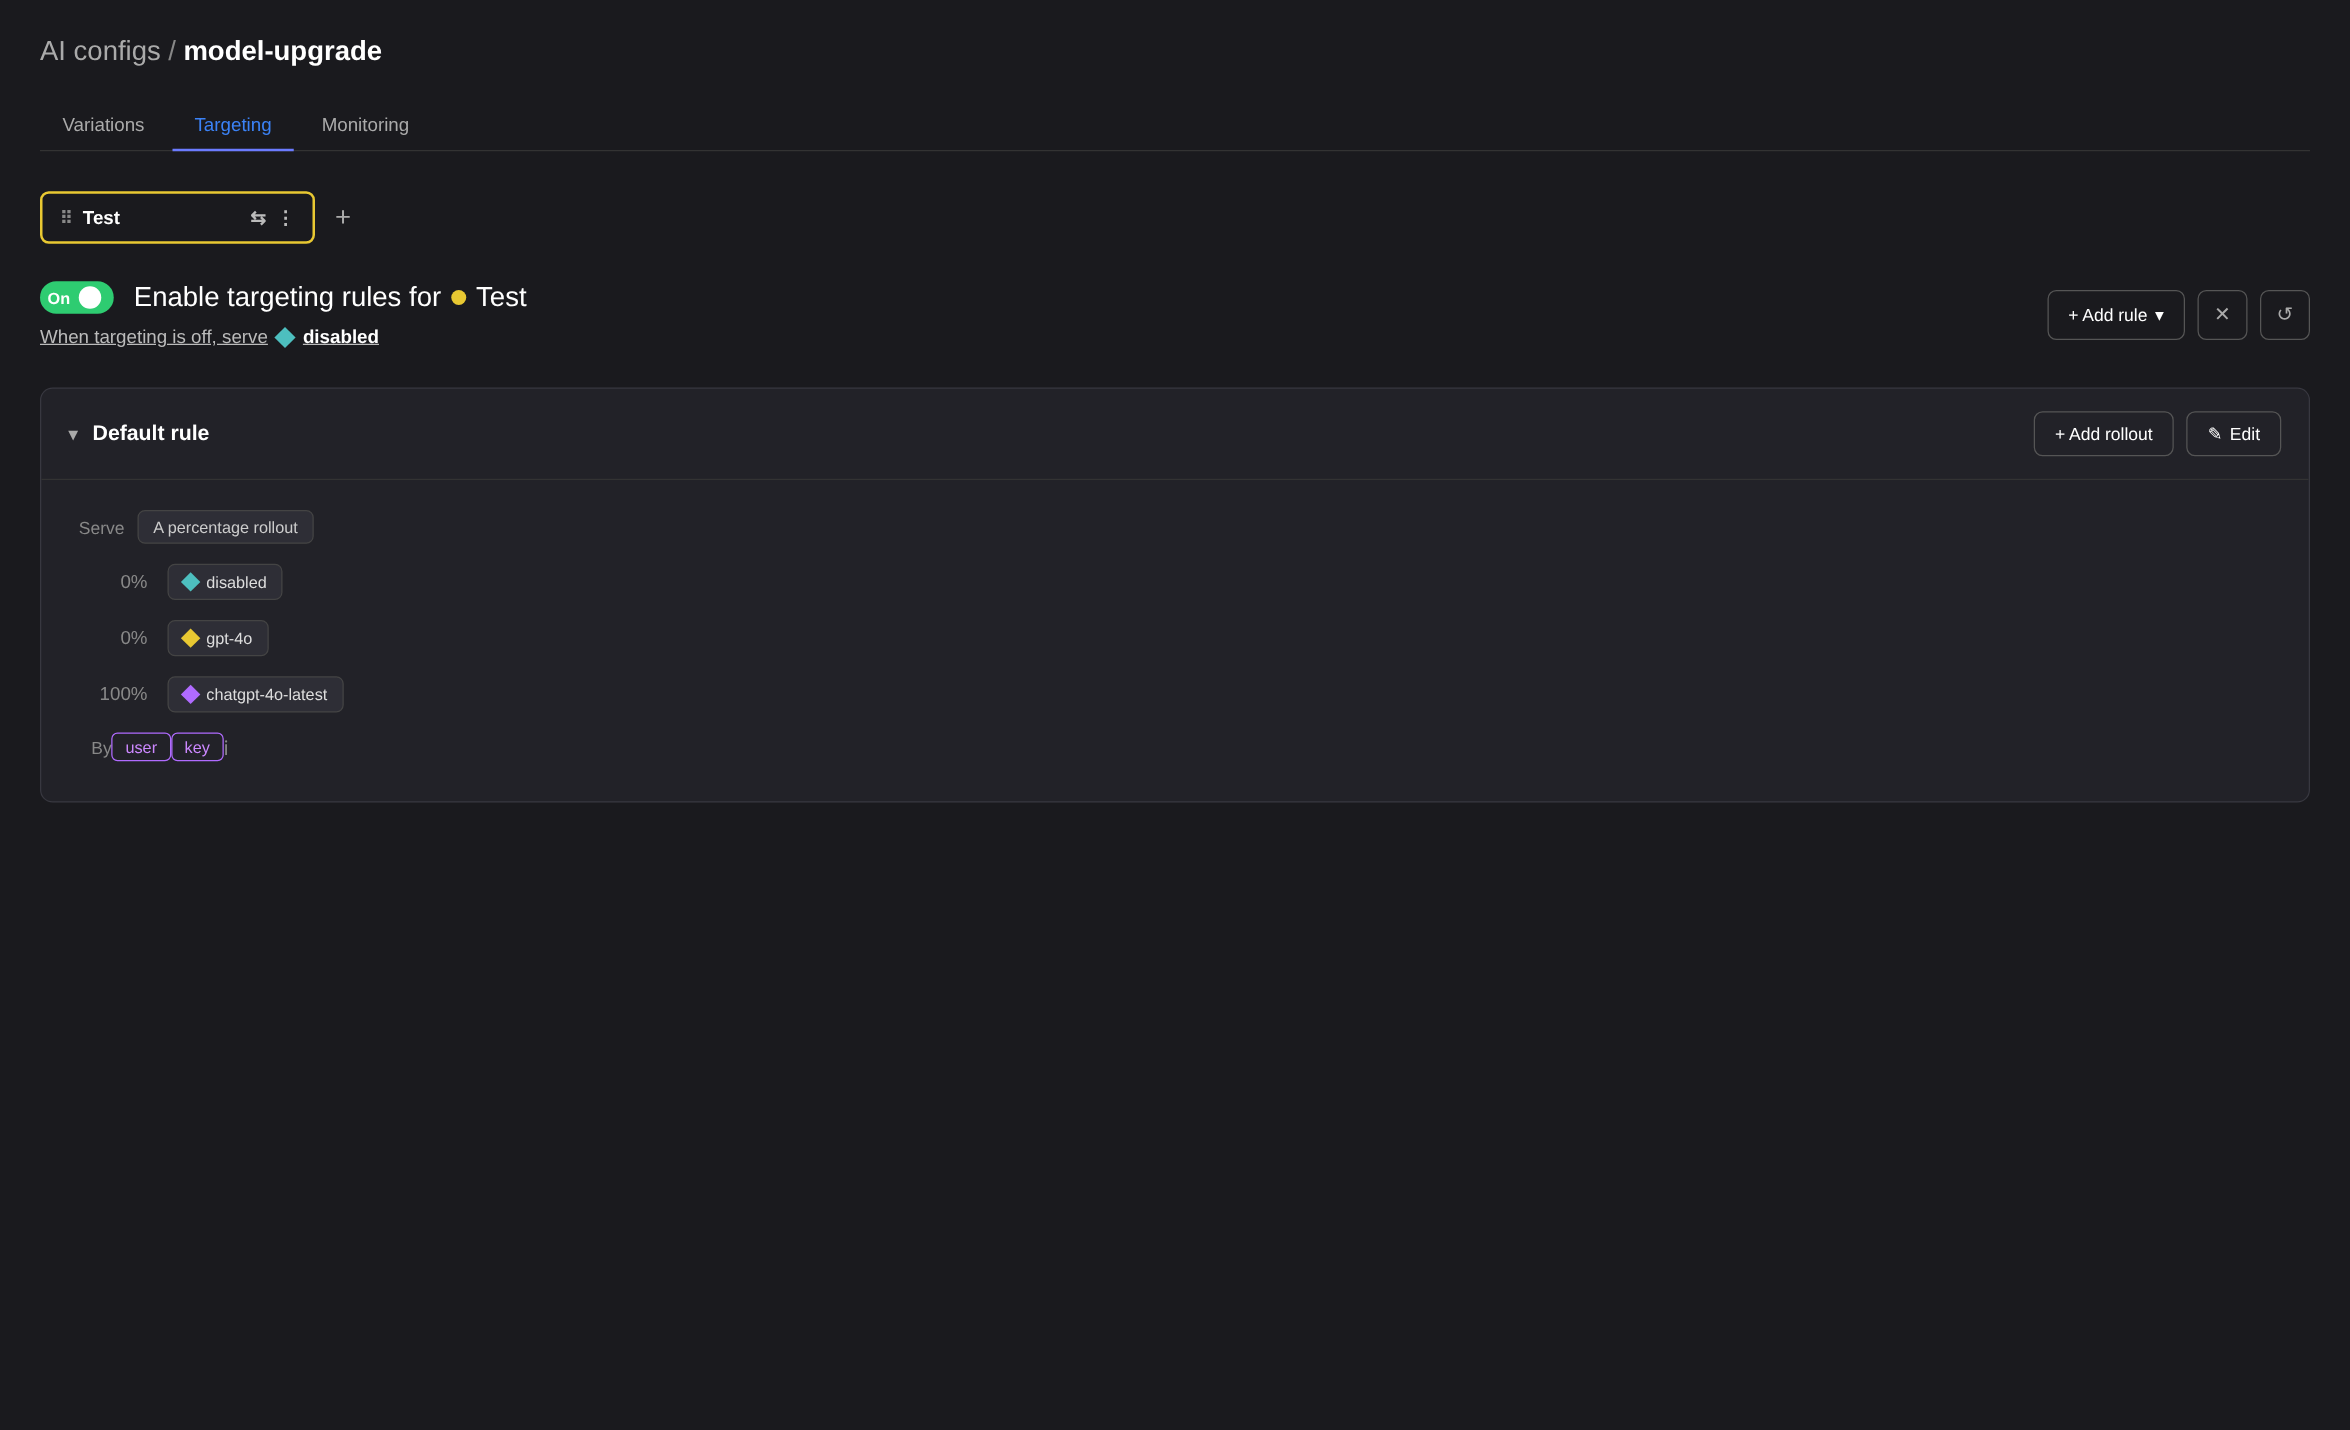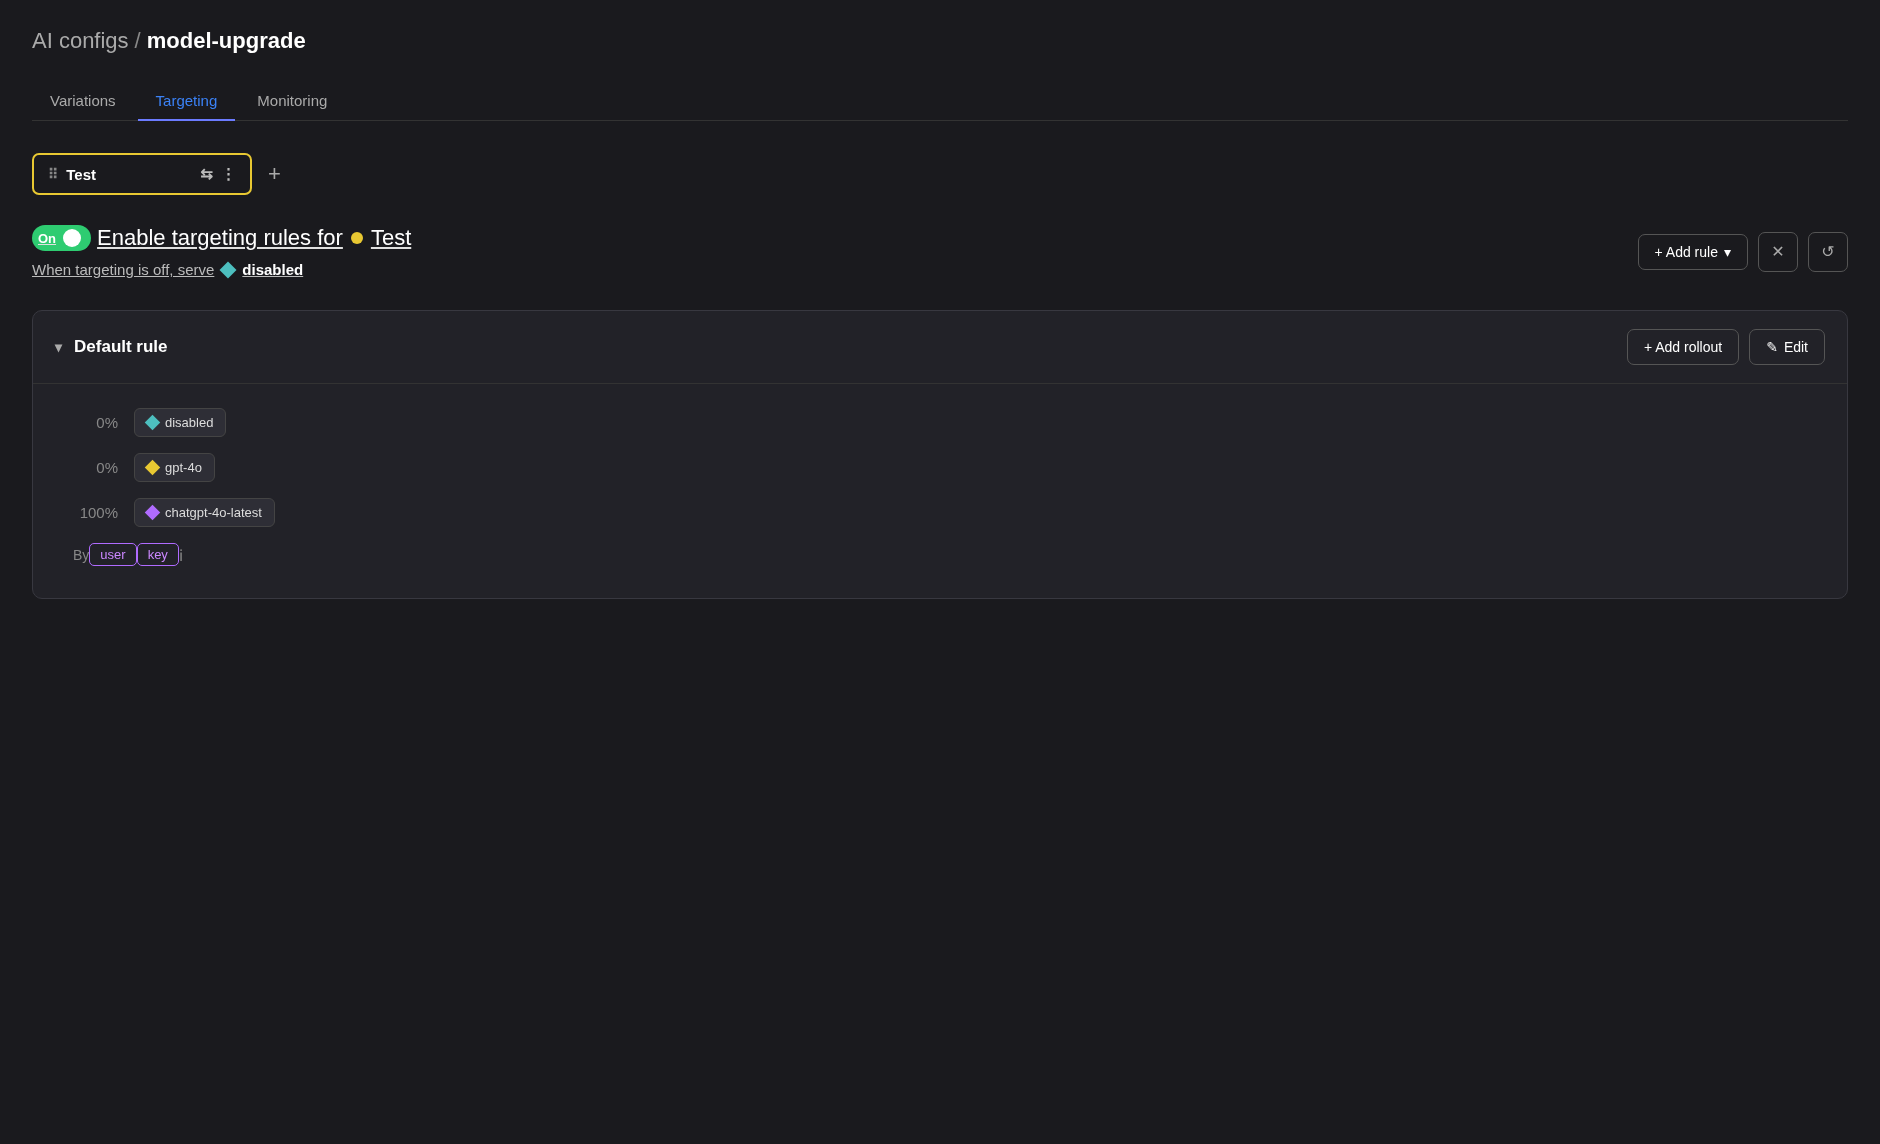--- a/index.html
+++ b/index.html
@@ -113,22 +113,21 @@
       margin-bottom: 10px;
     }
     .targeting-left {
       display: flex;
       flex-direction: column;
       gap: 10px;
     }
     .targeting-title-row {
       display: flex;
       align-items: flex-start;
-      gap: 6px;
-      text-decoration: underline;
+      gap: 16px;
     }
     .toggle-pill {
       display: inline-flex;
       align-items: center;
       gap: 7px;
       background: #2ecc71;
       border-radius: 20px;
       padding: 4px 10px 4px 6px;
       font-size: 13px;
       font-weight: 700;
@@ -175,21 +174,20 @@
       display: inline-flex;
       align-items: center;
       gap: 6px;
       font-weight: 600;
       color: #fff;
     }
 
     
     .targeting-right {
       display: flex;
-      align-items: center;
       gap: 10px;
     }
     .btn-primary {
       display: flex;
       align-items: center;
       gap: 6px;
       background: transparent;
       border: 1px solid #555;
       border-radius: 7px;
       padding: 9px 16px;
@@ -412,20 +410,24 @@
         <button class="btn-primary">
           <span>+ Add rollout</span>
         </button>
         <button class="btn-primary">
           <span>✎</span>
           <span> Edit</span>
         </button>
       </div>
     </div>
     <div class="rule-body">
+      <div class="serve-label">
+        <span>Serve</span>
+        <span class="serve-badge">A percentage rollout</span>
+      </div>
 
       <div class="rollout-item">
         <span class="rollout-pct">0%</span>
         <span class="variation-chip">
           <span class="diamond-teal"></span>
           <span>disabled</span>
         </span>
       </div>
 
       <div class="rollout-item">

